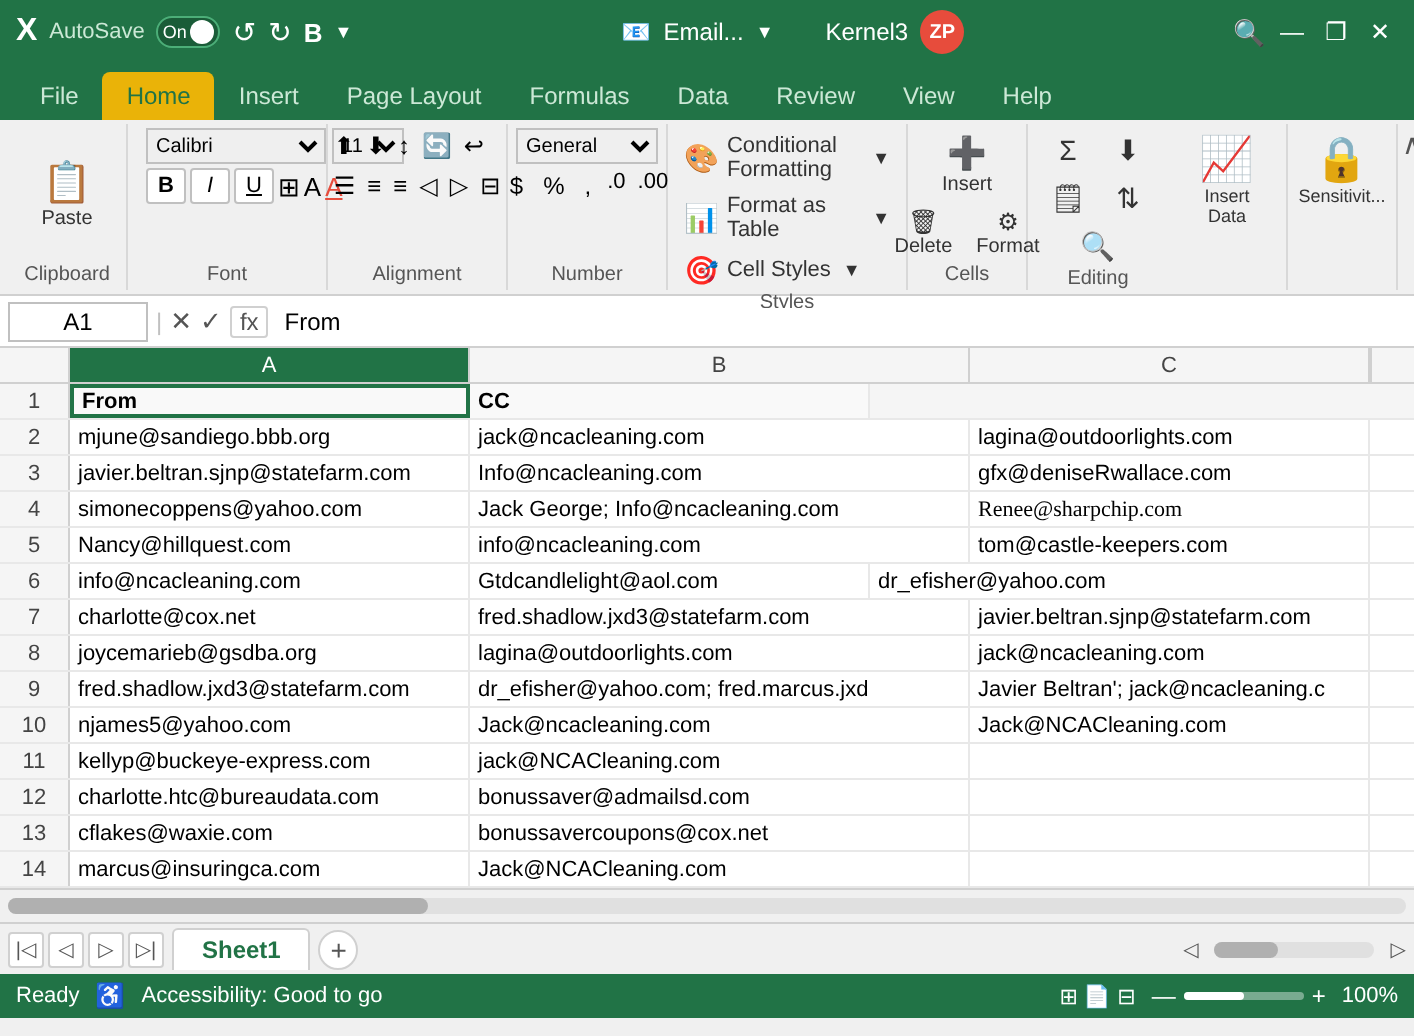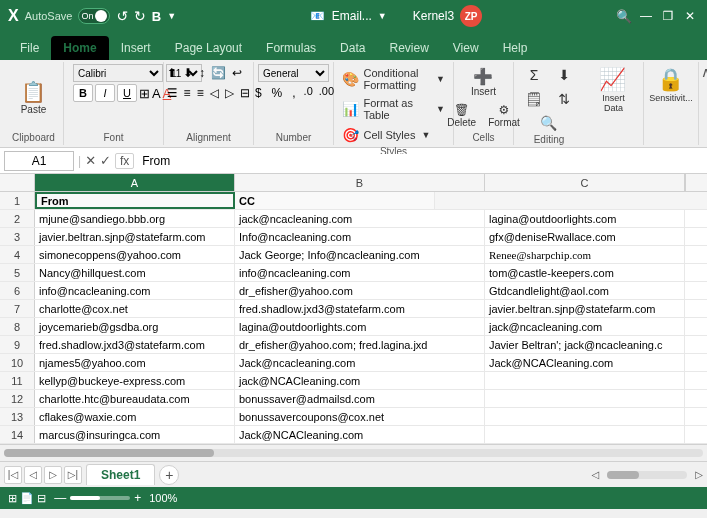--- a/index.html
+++ b/index.html
@@ -36,23 +36,23 @@
       padding: 4px 12px;
       font-size: 12px;
       cursor: pointer;
       color: #cce8d6;
       border-radius: 4px 4px 0 0;
       height: 24px;
       display: flex;
       align-items: center;
     }
     .ribbon-tab.active {
-      background: #000000;
+      background: #eab308;
       color: #217346;
-      font-weight: 700;
+      font-weight: 400;
     }
     
     
     .ribbon {
       background: #f0f0f0;
       border-bottom: 1px solid #d0d0d0;
       display: flex;
       align-items: stretch;
       padding: 2px 4px;
       height: 88px;
@@ -532,22 +532,22 @@
       <div class="row-num">5</div>
       <div class="data-cell" style="width:200px; min-width:200px;">Nancy@hillquest.com</div>
       <div class="data-cell" style="width:250px; min-width:250px;">info@ncacleaning.com</div>
       <div class="data-cell" style="width:200px; min-width:200px;">tom@castle-keepers.com</div>
       <div style="flex:1;"></div>
     </div>
 
     <div class="grid-row">
       <div class="row-num">6</div>
       <div class="data-cell" style="width:200px; min-width:200px;">info@ncacleaning.com</div>
+      <div class="data-cell" style="width:200px; min-width:200px;">Gtdcandlelight@aol.com</div>
       <div class="data-cell" style="width:250px; min-width:250px;">dr_efisher@yahoo.com</div>
-      <div class="data-cell" style="width:200px; min-width:200px;">Gtdcandlelight@aol.com</div>
       <div style="flex:1;"></div>
     </div>
 
     <div class="grid-row">
       <div class="row-num">7</div>
       <div class="data-cell" style="width:200px; min-width:200px;">charlotte@cox.net</div>
       <div class="data-cell" style="width:250px; min-width:250px;">fred.shadlow.jxd3@statefarm.com</div>
       <div class="data-cell" style="width:200px; min-width:200px;">javier.beltran.sjnp@statefarm.com</div>
       <div style="flex:1;"></div>
     </div>
@@ -556,21 +556,21 @@
       <div class="row-num">8</div>
       <div class="data-cell" style="width:200px; min-width:200px;">joycemarieb@gsdba.org</div>
       <div class="data-cell" style="width:250px; min-width:250px;">lagina@outdoorlights.com</div>
       <div class="data-cell" style="width:200px; min-width:200px;">jack@ncacleaning.com</div>
       <div style="flex:1;"></div>
     </div>
 
     <div class="grid-row">
       <div class="row-num">9</div>
       <div class="data-cell" style="width:200px; min-width:200px;">fred.shadlow.jxd3@statefarm.com</div>
-      <div class="data-cell" style="width:250px; min-width:250px;">dr_efisher@yahoo.com; fred.lagina.jxd</div>
+      <div class="data-cell" style="width:250px; min-width:250px;">dr_efisher@yahoo.com; fred.marcus.jxd</div>
       <div class="data-cell" style="width:200px; min-width:200px;">Javier Beltran'; jack@ncacleaning.c</div>
       <div style="flex:1;"></div>
     </div>
 
     <div class="grid-row">
       <div class="row-num">10</div>
       <div class="data-cell" style="width:200px; min-width:200px;">njames5@yahoo.com</div>
       <div class="data-cell" style="width:250px; min-width:250px;">Jack@ncacleaning.com</div>
       <div class="data-cell" style="width:200px; min-width:200px;">Jack@NCACleaning.com</div>
       <div style="flex:1;"></div>
@@ -632,20 +632,25 @@
   <div style="display:flex; align-items:center; gap:8px;">
     <span style="cursor:pointer; font-size:10px; color:#555;">◁</span>
     <div style="width:80px; height:8px; background:#e0e0e0; border-radius:4px;">
       <div style="width:40%; height:100%; background:#b0b0b0; border-radius:4px;"></div>
     </div>
     <span style="cursor:pointer; font-size:10px; color:#555;">▷</span>
   </div>
 </div>
 
 <div class="status-bar">
+  <div class="status-left">
+    <span>Ready</span>
+    <span style="font-size:12px;">♿</span>
+    <span>Accessibility: Good to go</span>
+  </div>
   <div class="status-right">
     <div class="view-btns">
       <span style="cursor:pointer;">⊞</span>
       <span style="cursor:pointer;">📄</span>
       <span style="cursor:pointer;">⊟</span>
     </div>
     <div class="zoom-slider">
       <span style="cursor:pointer; font-size:12px;">—</span>
       <div class="slider-track">
         <div class="slider-fill"></div>

